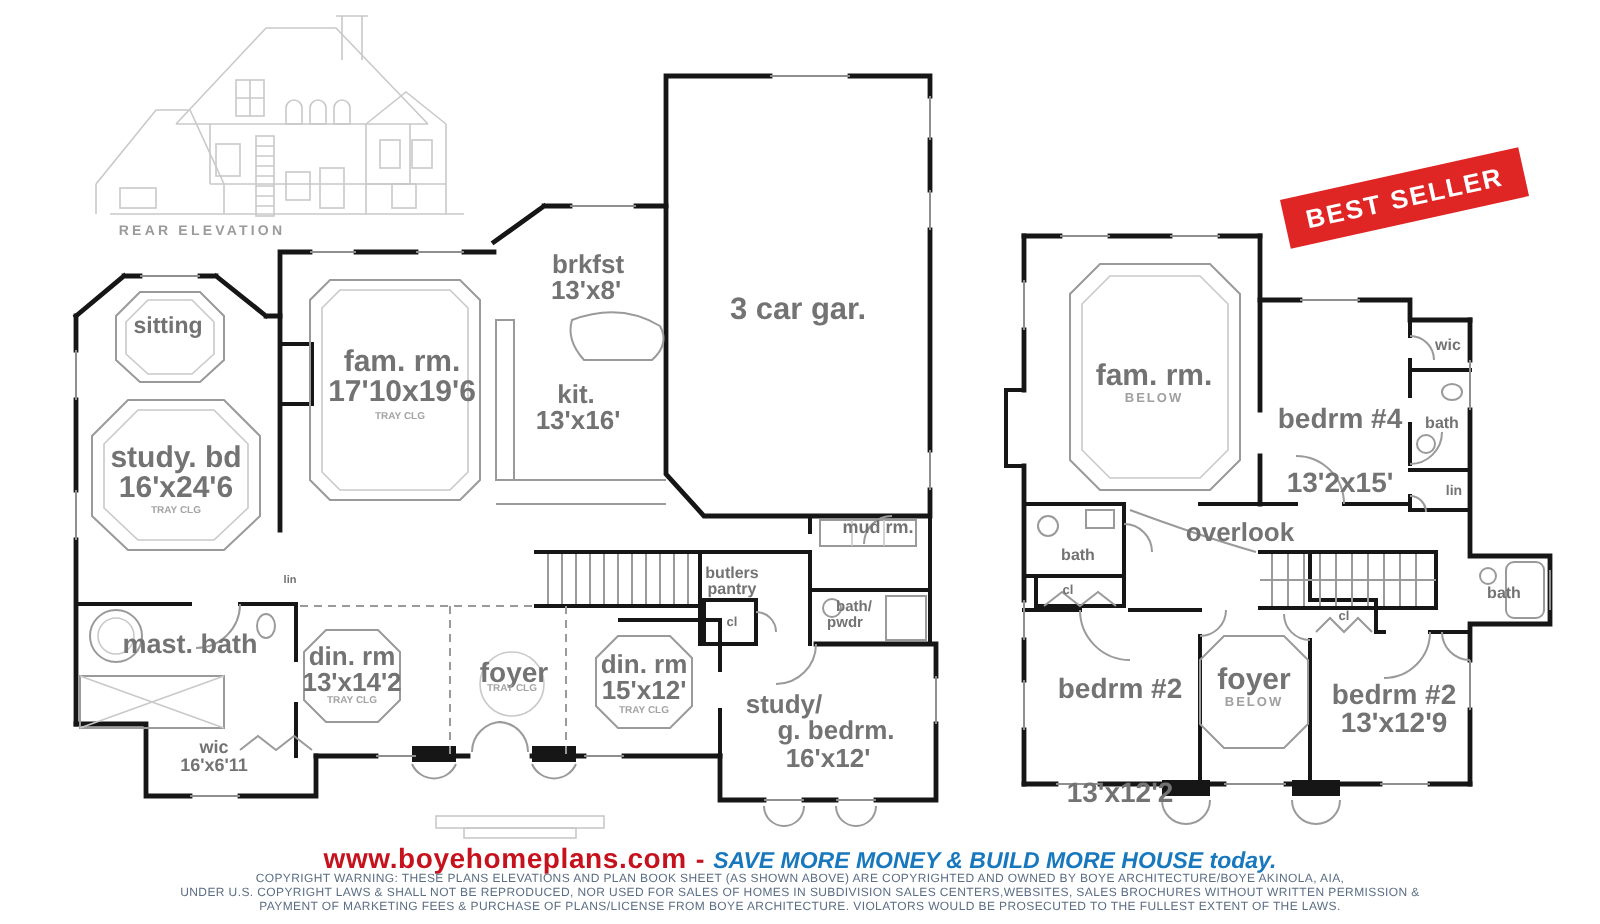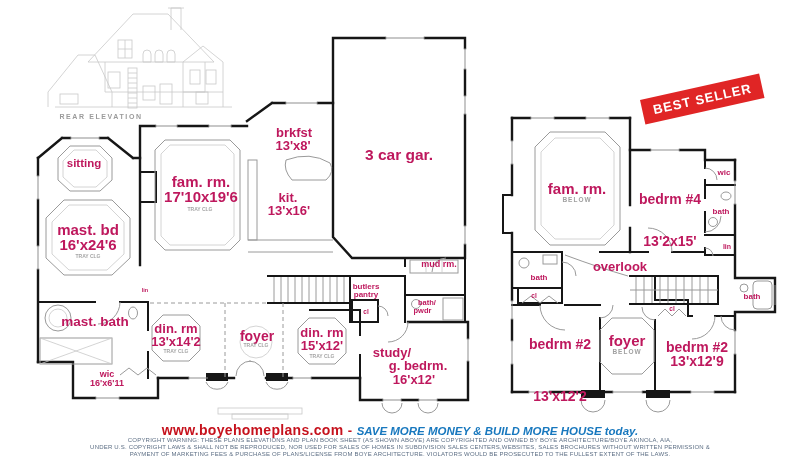--- a/index.html
+++ b/index.html
@@ -10,21 +10,21 @@
   #stage{position:relative;width:800px;height:462px;background:#ffffff;overflow:hidden;
          font-family:"Liberation Sans",sans-serif;}
   svg{position:absolute;left:0;top:0;}
   .w{stroke:var(--wall);fill:none;stroke-width:2.4;stroke-linecap:square;}
   .wi{stroke:var(--wall);fill:none;stroke-width:2;stroke-linecap:square;}
   .d{stroke:var(--detail);fill:none;stroke-width:1;}
   .dl{stroke:var(--lite);fill:none;stroke-width:0.8;}
   .dd{stroke:#9a9a9a;fill:none;stroke-width:1;stroke-dasharray:4 3;}
   .win{stroke:#8f8f8f;fill:none;stroke-width:1;}
   .blk{fill:var(--wall);stroke:none;}
-  .lbl{position:absolute;transform:translate(-50%,-50%);font-weight:bold;color:#be185d;
+  .lbl{position:absolute;transform:translate(-50%,-50%);font-weight:bold;color:#737373;
        white-space:nowrap;line-height:1;letter-spacing:0px;}
   .tray{color:#a5a5a5;font-weight:bold;}
   .below{color:#a0a0a0;font-weight:bold;}
   .cap{color:#9b9b9b;font-weight:bold;letter-spacing:1.6px;}
   #stamp{position:absolute;left:640px;top:100px;width:122px;height:25px;background:var(--stamp);
          transform:rotate(-12.5deg);transform-origin:0 0;display:flex;align-items:center;
          justify-content:center;}
   #stamp span{color:#fff;font-weight:bold;font-size:13px;letter-spacing:1px;}
   #footer{position:absolute;left:0;top:421px;width:800px;text-align:center;
           box-sizing:border-box;}
@@ -188,21 +188,21 @@
     <path class="d" d="M562,262 A14,14 0 0 1 576,276"></path>
 
     <path class="d" d="M522,303 L531,296 L540,303 L549,296 L558,303"></path>
     <path class="d" d="M658,316 L665,309 L672,316 L679,309 L686,316"></path>
 
     <path class="d" d="M581,400 A12,12 0 0 0 605,400 M646,400 A12,12 0 0 0 670,400"></path>
   </g>
 </svg>
 
   <div class="lbl" style="left:84px;top:164px;font-size:11.5px;">sitting</div>
-  <div class="lbl" style="left:88px;top:229px;font-size:15px;">mast. bd</div>
+  <div class="lbl" style="left:88px;top:229px;font-size:15px;">study. bd</div>
   <div class="lbl" style="left:88px;top:244px;font-size:15px;">16'x24'6</div>
   <div class="lbl tray" style="left:88px;top:256px;font-size:5px;">TRAY CLG</div>
   <div class="lbl" style="left:201px;top:181px;font-size:15px;">fam. rm.</div>
   <div class="lbl" style="left:201px;top:196px;font-size:15px;">17'10x19'6</div>
   <div class="lbl tray" style="left:200px;top:209px;font-size:5px;">TRAY CLG</div>
   <div class="lbl" style="left:294px;top:132px;font-size:13px;">brkfst</div>
   <div class="lbl" style="left:293px;top:145px;font-size:13px;">13'x8'</div>
   <div class="lbl" style="left:288px;top:197px;font-size:13px;">kit.</div>
   <div class="lbl" style="left:289px;top:210px;font-size:13px;">13'x16'</div>
   <div class="lbl" style="left:399px;top:155px;font-size:15.5px;">3 car gar.</div>
@@ -223,21 +223,21 @@
   <div class="lbl" style="left:107px;top:383px;font-size:9px;">16'x6'11</div>
   <div class="lbl" style="left:366px;top:287px;font-size:8px;">butlers</div>
   <div class="lbl" style="left:366px;top:295px;font-size:8px;">pantry</div>
   <div class="lbl" style="left:427px;top:303px;font-size:7.5px;">bath/</div>
   <div class="lbl" style="left:404px;top:311px;font-size:7.5px;padding-left:37px;">pwdr</div>
   <div class="lbl" style="left:366px;top:312px;font-size:6.5px;">cl</div>
   <div class="lbl" style="left:145px;top:291px;font-size:5.5px;">lin</div>
 
   <div class="lbl" style="left:577px;top:188px;font-size:15px;">fam. rm.</div>
   <div class="lbl below" style="left:577px;top:200px;font-size:6.5px;letter-spacing:1px;">BELOW</div>
-  <div class="lbl" style="left:670px;top:199px;font-size:14px;">bedrm #4</div>
+  <div class="lbl" style="left:670px;top:209px;font-size:14px;">bedrm #4</div>
   <div class="lbl" style="left:670px;top:213px;font-size:14px;margin-top:28px;">13'2x15'</div>
   <div class="lbl" style="left:724px;top:173px;font-size:8px;">wic</div>
   <div class="lbl" style="left:721px;top:212px;font-size:8px;">bath</div>
   <div class="lbl" style="left:727px;top:246px;font-size:7px;">lin</div>
   <div class="lbl" style="left:620px;top:266px;font-size:13px;">overlook</div>
   <div class="lbl" style="left:539px;top:278px;font-size:8px;">bath</div>
   <div class="lbl" style="left:534px;top:296px;font-size:6.5px;">cl</div>
   <div class="lbl" style="left:560px;top:344px;font-size:14px;">bedrm #2</div>
   <div class="lbl" style="left:560px;top:358px;font-size:14px;margin-top:38px;">13'x12'2</div>
   <div class="lbl" style="left:627px;top:340px;font-size:15px;">foyer</div>

